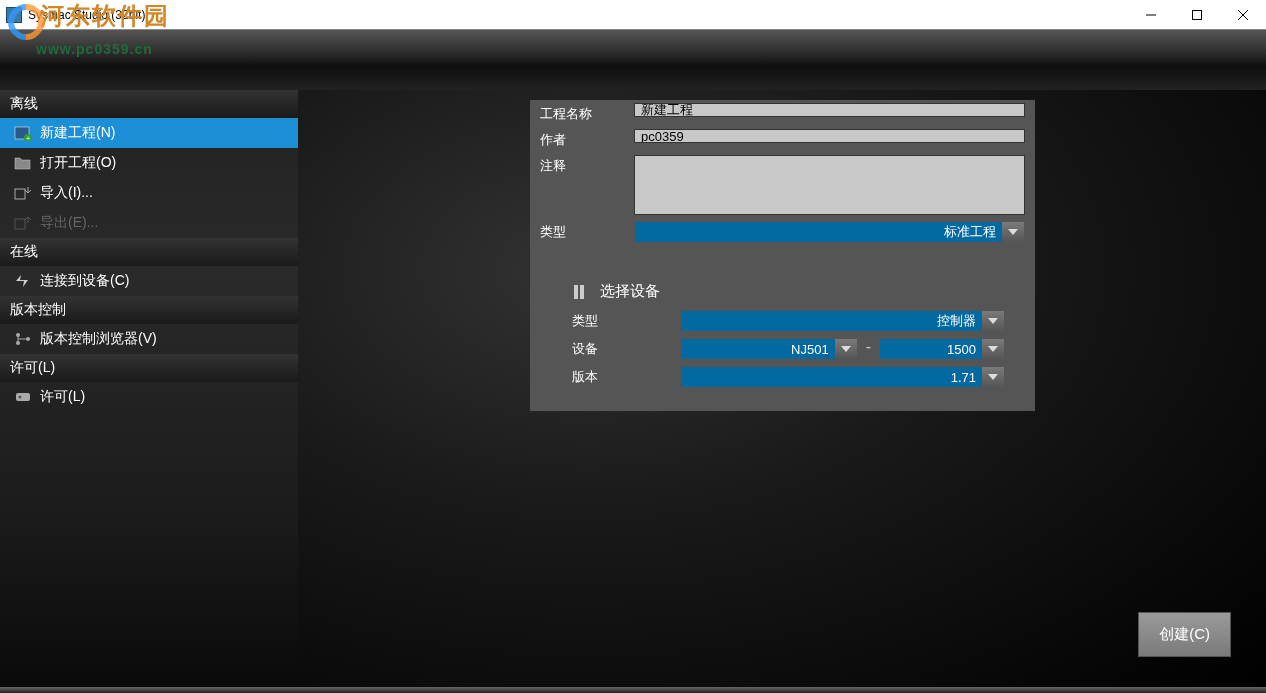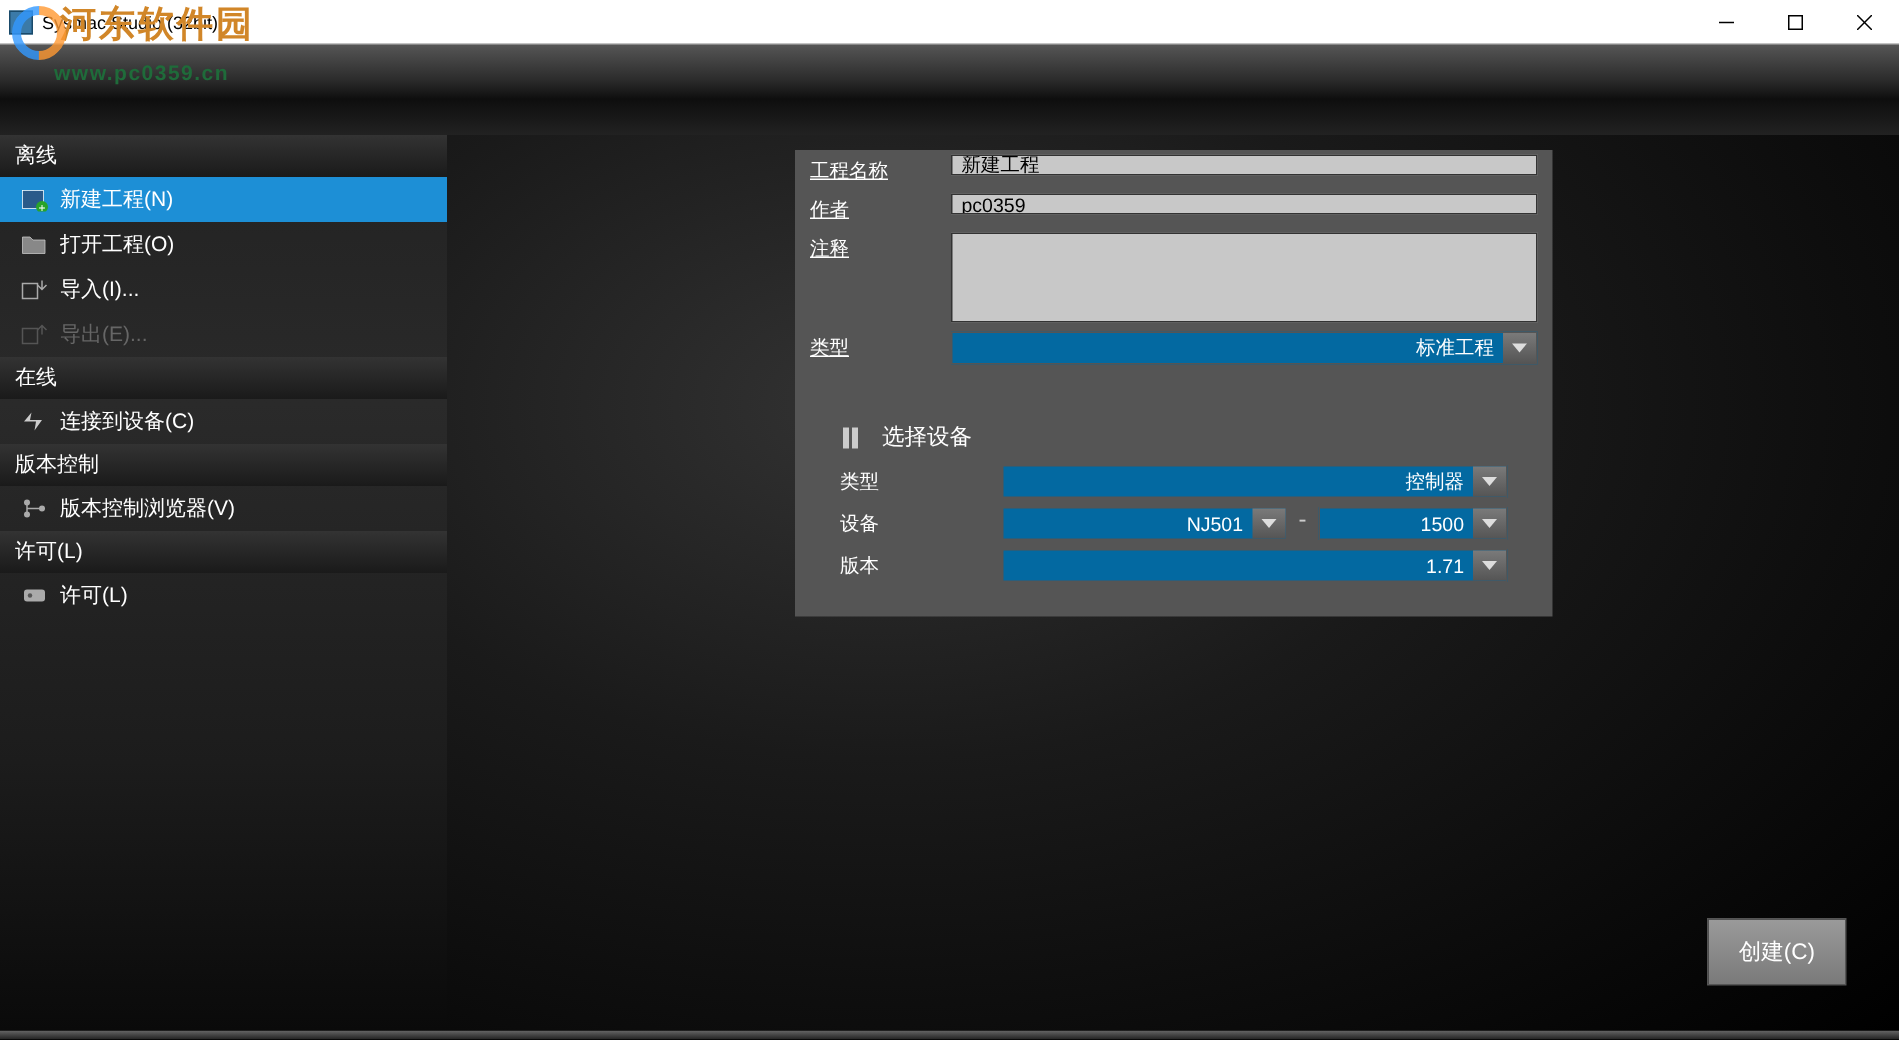--- a/index.html
+++ b/index.html
@@ -37,41 +37,41 @@
 .content { flex: 1; background: radial-gradient(ellipse at 30% 30%, #333 0%, #1a1a1a 40%, #000 100%); position: relative; }
 
 .panel {
   position: absolute; left: 232px; top: 10px; width: 505px;
   background: #555; color: #fff; padding-bottom: 20px;
 }
 .panel-title { display: flex; align-items: center; gap: 8px; padding: 6px 10px; font-size: 15px; }
 .panel-title .icon-box { width: 18px; height: 16px; }
 
 .form-row { display: flex; align-items: flex-start; padding: 3px 10px; }
-.form-label { width: 94px; font-size: 13px; padding-top: 2px; text-decoration: underline; }
+.form-label { width: 94px; font-size: 13px; padding-top: 2px; }
 .form-input {
   flex: 1; background: #c8c8c8; color: #000; border: 1px solid #333;
   font-size: 13px; padding: 2px 6px; height: 14px;
 }
 .form-textarea { height: 60px; resize: none; }
 .form-select {
   flex: 1; display: flex; background: #0369a1; border: 1px solid #555;
   height: 22px; align-items: center; text-align: right;
 }
 .form-select-text { flex: 1; padding: 0 6px; font-size: 13px; color: #fff; }
 .form-select-arrow {
   width: 22px; height: 20px; background: linear-gradient(to bottom, #7a7a7a, #555);
   display: flex; align-items: center; justify-content: center;
 }
 .arrow-down {
   width: 0; height: 0; border-left: 5px solid transparent;
   border-right: 5px solid transparent; border-top: 6px solid #ddd;
 }
 
-.device-section { margin-top: 30px; }
+.device-section { margin-top: 30px; margin-left: 12px; }
 .device-title { display: flex; align-items: center; gap: 10px; padding: 6px 30px; font-size: 15px; }
 .device-row { display: flex; align-items: center; padding: 3px 30px; }
 .device-label { width: 108px; font-size: 13px; }
 .device-select-group { flex: 1; display: flex; gap: 6px; }
 .dash { color: #ccc; padding: 0 2px; }
 .sel-narrow { width: 126px; }
 
 .create-btn {
   position: absolute; right: 35px; bottom: 30px;
   background: linear-gradient(to bottom, #9a9a9a, #7a7a7a);

